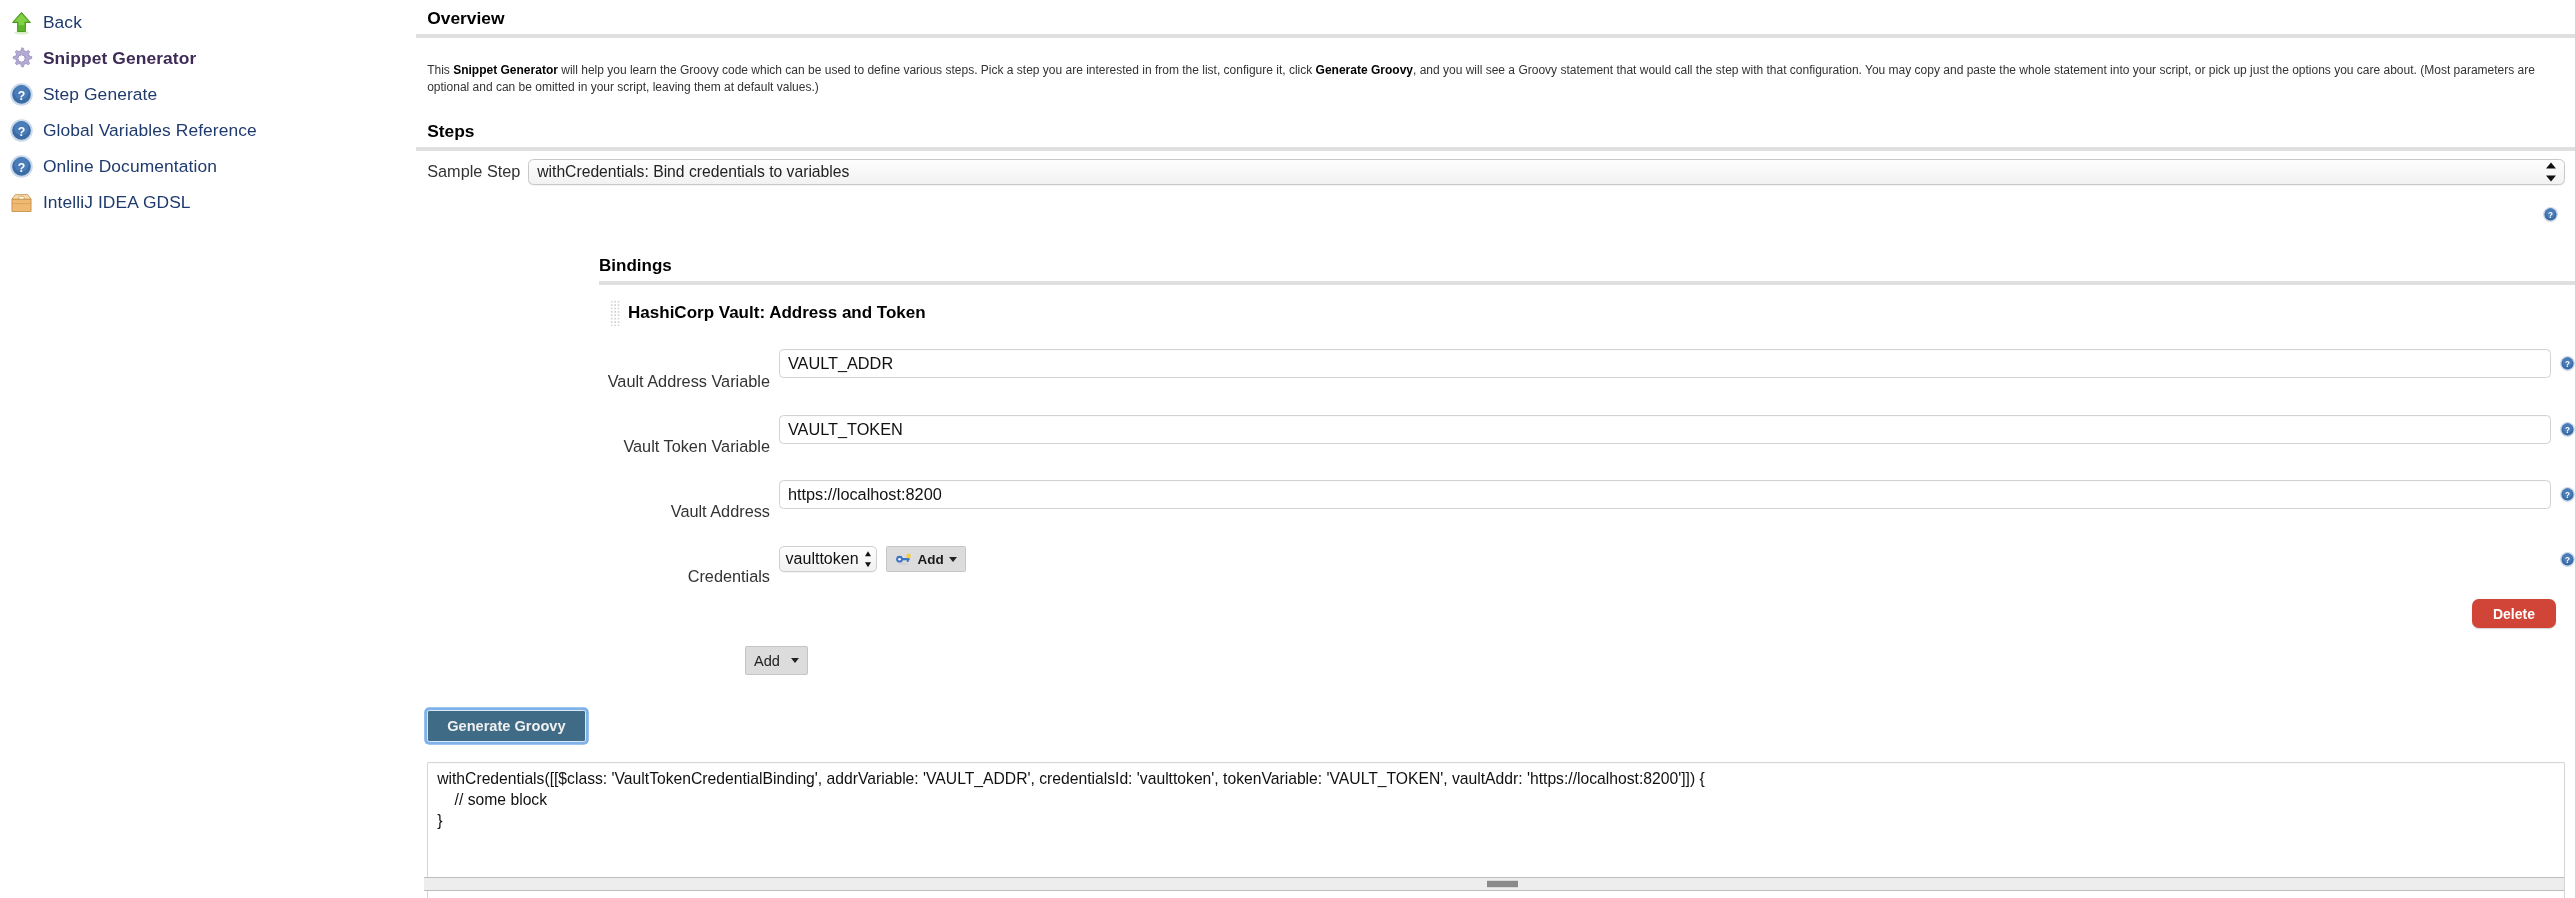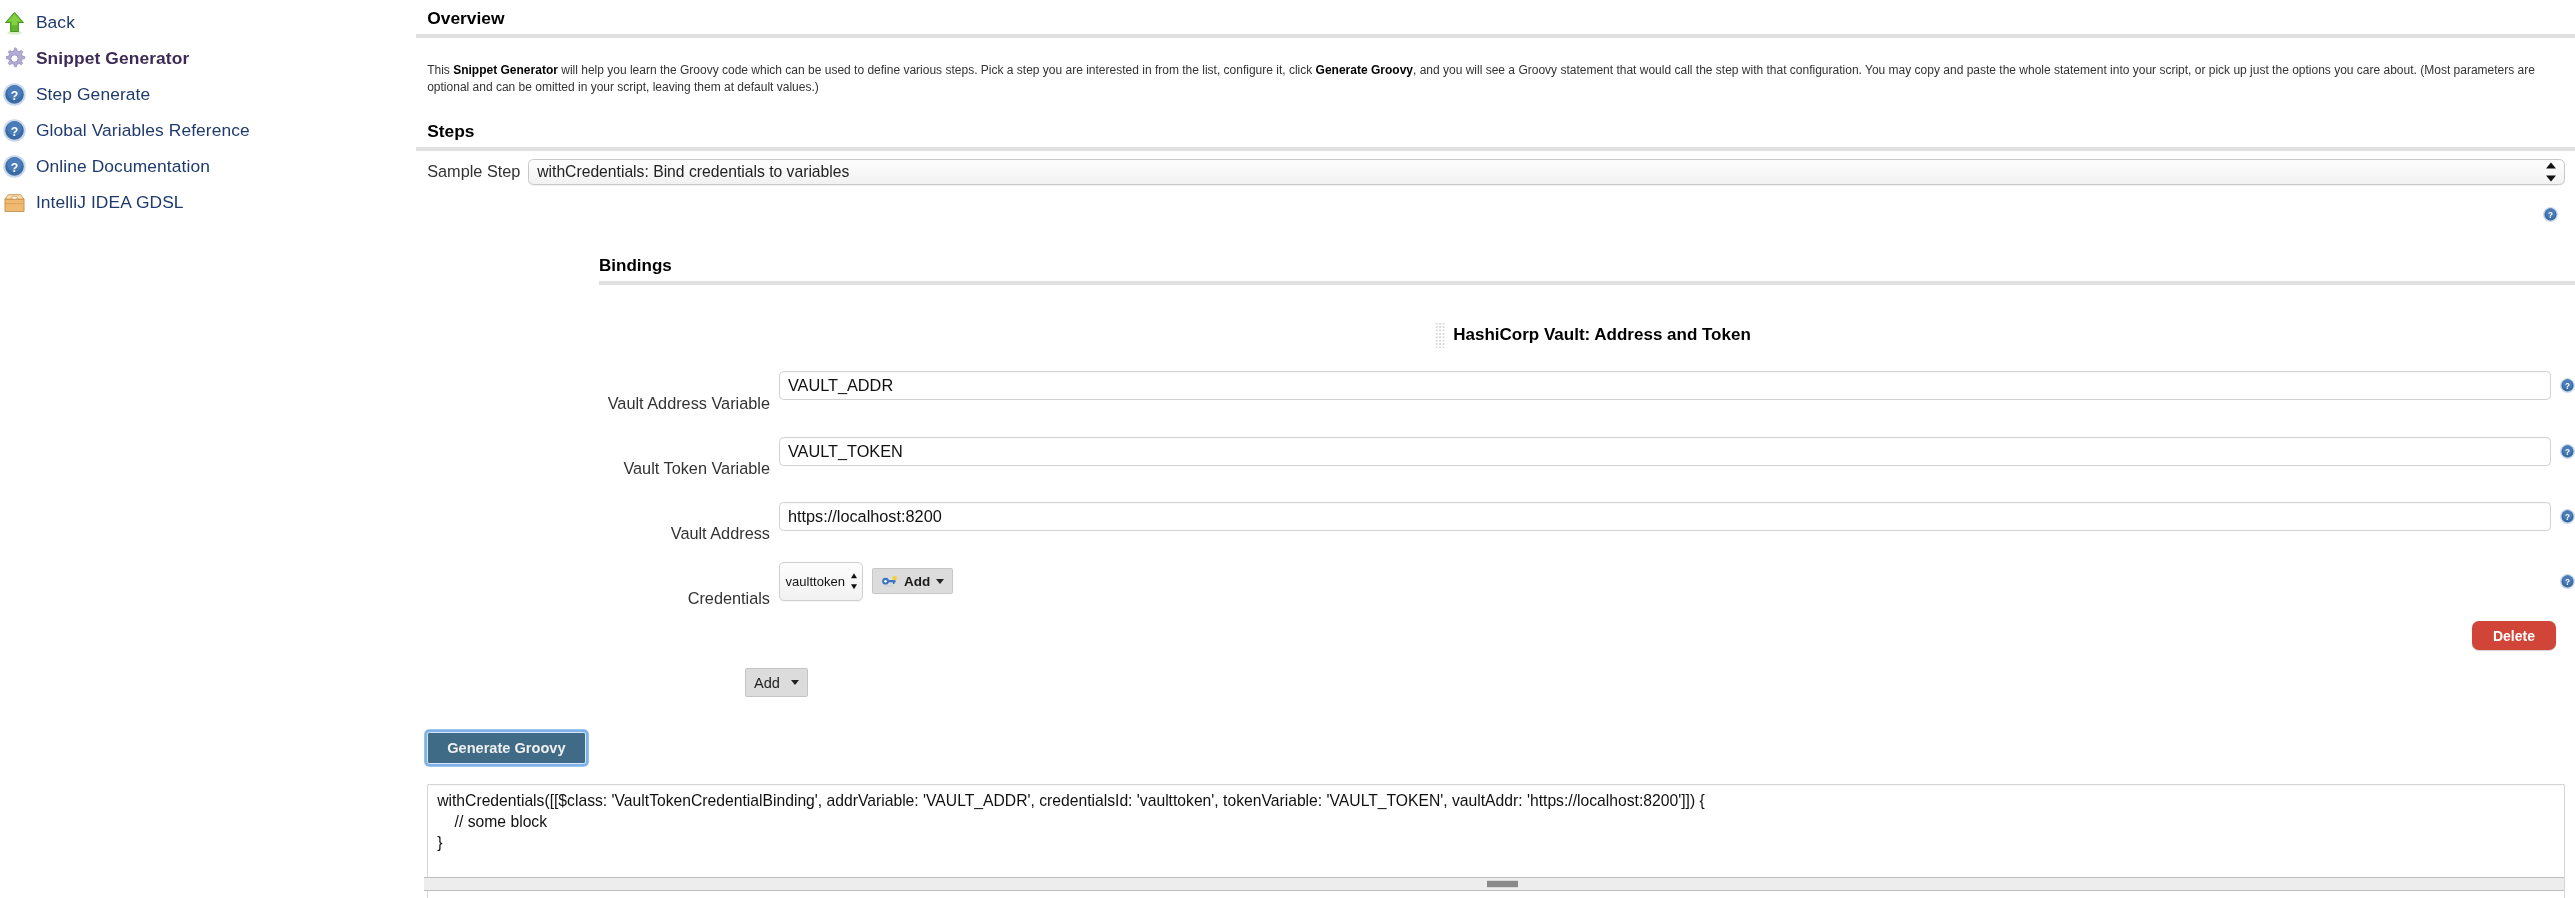--- a/index.html
+++ b/index.html
@@ -22,21 +22,21 @@
   .sidebar {
     position: absolute;
     left: 0; top: 0;
     width: 416px;
     padding-top: 4.5px;
   }
   .side-item {
     display: flex;
     align-items: center;
     height: 36px;
-    padding-left: 1px;
+    padding-left: 8px;
     text-decoration: none;
     cursor: pointer;
   }
   .side-icon {
     width: 27px; height: 27px;
     margin-right: 7.9px;
     flex: 0 0 27px;
     display: block;
   }
   .side-label {
@@ -140,23 +140,22 @@
   }
   .bindings-rule {
     height: 3.4px;
     background: #e0e0e0;
     width: 1977px;
   }
 
   .group-hdr {
     display: flex;
     align-items: center;
-    margin-top: 37px;
+    margin-top: 15px;
     padding-left: 11.2px;
-    justify-content: center;
   }
   .drag-grip {
     width: 10px; height: 26px;
     margin-right: 7.9px;
     background-image:
       radial-gradient(#d4d4d4 0.8px, transparent 0.8px);
     background-size: 3.4px 3.4px;
     background-position: 0 0;
     flex: 0 0 10px;
   }
@@ -204,30 +203,30 @@
     display: block;
   }
 
   
   .cred-controls {
     display: flex;
     align-items: center;
     flex: 1;
   }
   .mini-select {
-    height: 39px;
+    height: 26px;
     min-width: 73px;
     background: linear-gradient(#fdfdfd, #f1f1f1);
     border: 1.1px solid #cfcfcf;
     border-radius: 5px;
     box-shadow: 0 0.6px 0.6px rgba(0,0,0,0.08);
     display: flex;
     align-items: center;
     padding: 0 17px 0 5.6px;
-    font-size: 13px;
+    font-size: 16px;
     color: #111;
     position: relative;
     cursor: pointer;
   }
   .mini-select .sel-arrows { right: 3.9px; height: 15.7px; width: 7.9px; }
   .mini-select .sel-arrows i {
     border-left-width: 3.9px; border-right-width: 3.9px;
   }
   .mini-select .sel-arrows i.up   { border-bottom-width: 5px; }
   .mini-select .sel-arrows i.down { border-top-width: 5px; }

